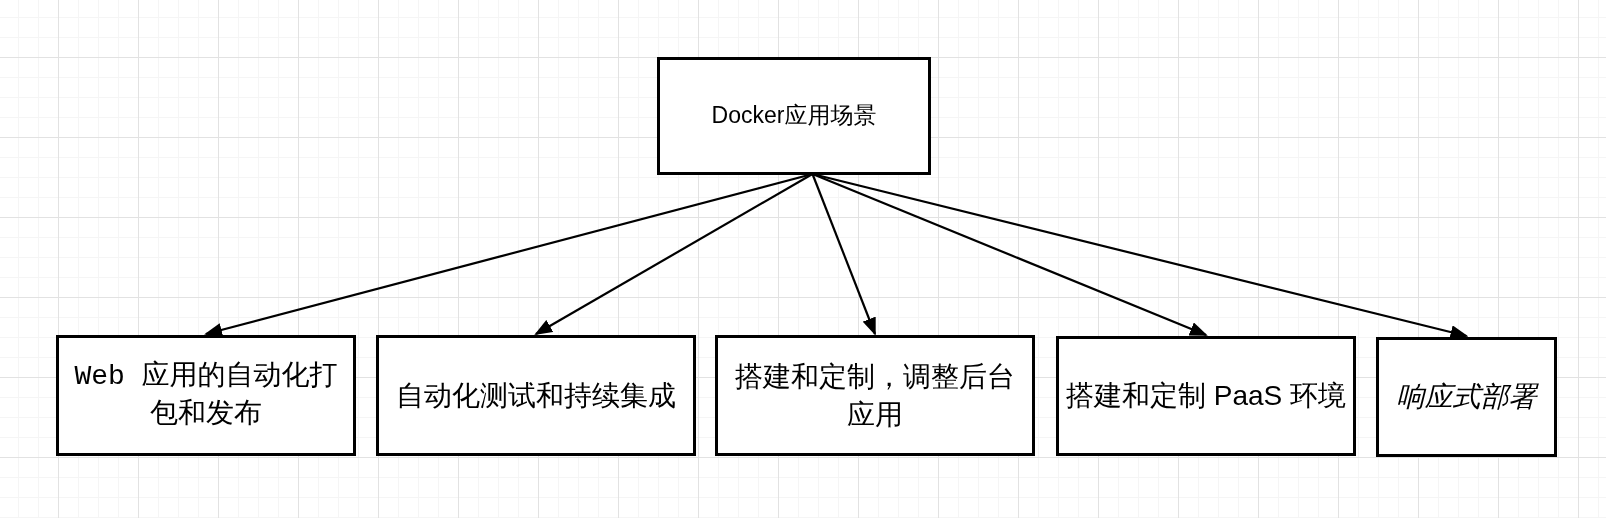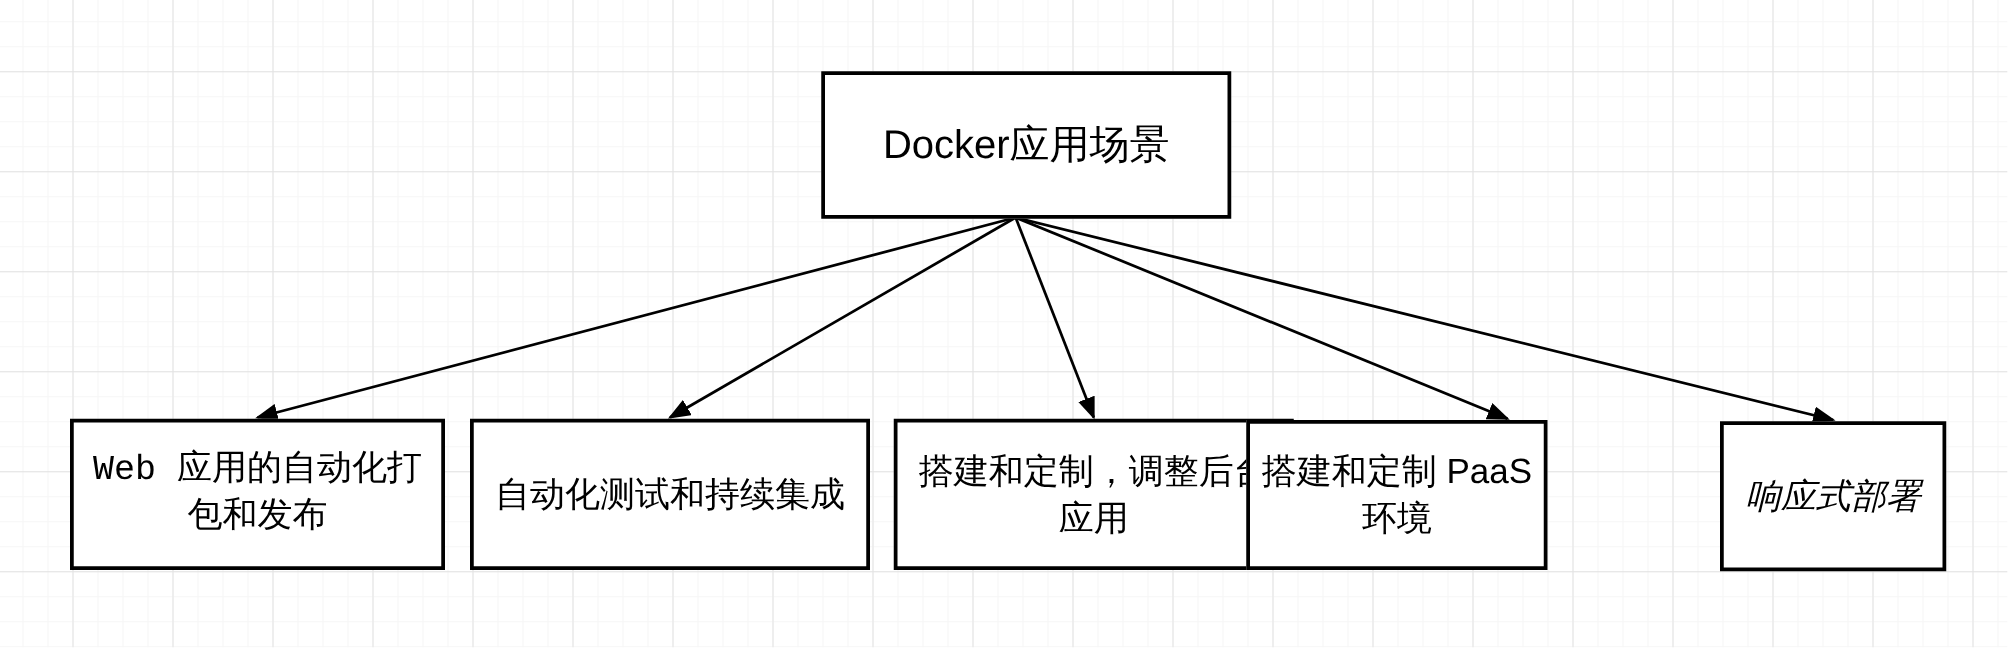--- a/index.html
+++ b/index.html
@@ -36,25 +36,25 @@
     border: 3px solid #000000;
     color: #000000;
     display: flex;
     align-items: center;
     justify-content: center;
     text-align: center;
     font-size: 28px;
     line-height: 1.35;
     padding: 2px 4px;
   }
-  .node-root  { left: 657px;  top: 57px;  width: 328px; height: 118px; font-size: 32px; }
+  .node-root  { left: 657px;  top: 57px;  width: 274px; height: 118px; font-size: 23px; }
   .node-n1    { left: 56px;   top: 335px; width: 300px; height: 121px; font-family: Liberation Mono, monospace; }
   .node-n2    { left: 376px;  top: 335px; width: 320px; height: 121px; }
   .node-n3    { left: 715px;  top: 335px; width: 320px; height: 121px; }
-  .node-n4    { left: 997px; top: 336px; width: 241px; height: 120px; }
+  .node-n4    { left: 1056px; top: 336px; width: 300px; height: 120px; }
   .node-n5    { left: 1376px; top: 337px; width: 181px; height: 120px; font-style: italic; }
 </style>
 </head>
 <body>
 
 <div class="canvas">
 
   <svg class="edges-layer" width="1606" height="518" viewBox="0 0 1606 518">
     <defs>
       <marker id="arrowhead" markerUnits="userSpaceOnUse" markerWidth="18" markerHeight="14" refX="16" refY="7" orient="auto">

